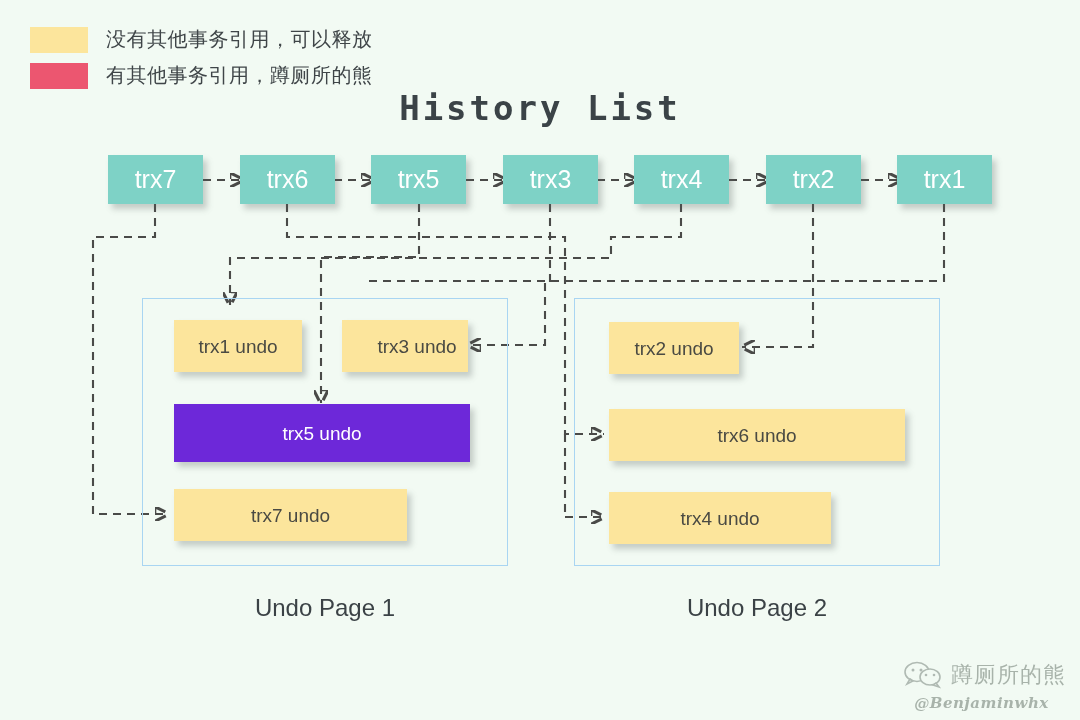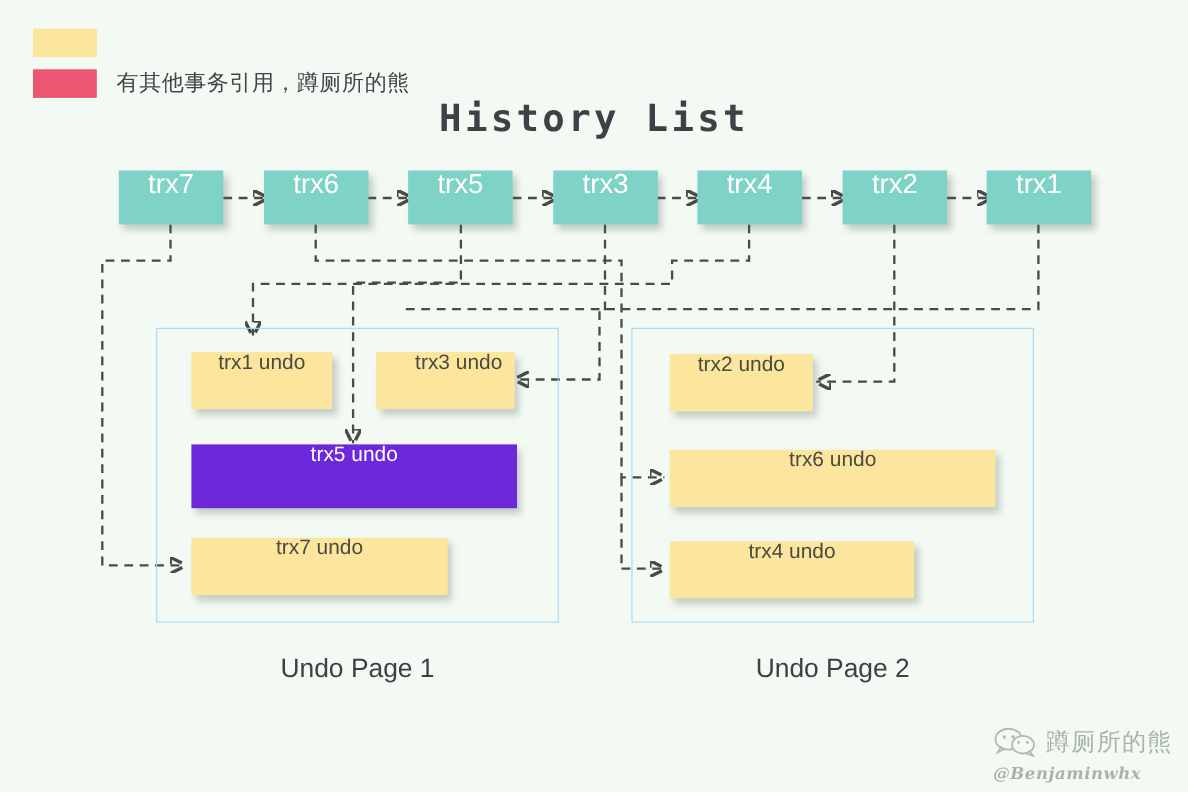--- a/index.html
+++ b/index.html
@@ -51,21 +51,21 @@
     font-weight: bold;
     letter-spacing: 3px;
     color: #3b4347;
   }
 
   
   .node {
     position: absolute;
     box-sizing: border-box;
     display: flex;
-    align-items: flex-start;
+    align-items: center;
     justify-content: center;
     box-shadow: 4px 5px 6px rgba(90,100,95,0.30);
   }
   .node span {
     display: block;
     line-height: 1;
   }
   .trx-node {
     background: #7ed2c6;
     color: #ffffff;
@@ -108,21 +108,21 @@
     stroke: #4a4a48;
     stroke-width: 2.1;
     stroke-dasharray: 8 6;
   }
 
   
   #watermark {
     position: absolute;
     right: 14px;
     bottom: 8px;
-    text-align: left;
+    text-align: center;
     opacity: .55;
   }
   .wm-top {
     display: flex;
     align-items: center;
     justify-content: flex-end;
     gap: 8px;
   }
   .wm-name {
     font-size: 22px;
@@ -140,20 +140,21 @@
     letter-spacing: .5px;
   }
 </style>
 </head>
 <body>
 
 <div id="stage">
 
   <div class="legend-row" style="left:30px; top:26px;">
     <div class="legend-swatch" style="background:#fce59c;"></div>
+    <div class="legend-label">没有其他事务引用，可以释放</div>
   </div>
 
   <div class="legend-row" style="left:30px; top:62px;">
     <div class="legend-swatch" style="background:#ec5670;"></div>
     <div class="legend-label">有其他事务引用，蹲厕所的熊</div>
   </div>
 
   <div id="title">History List</div>
 
   <svg id="wires" viewBox="0 0 1080 720" xmlns="http://www.w3.org/2000/svg">

